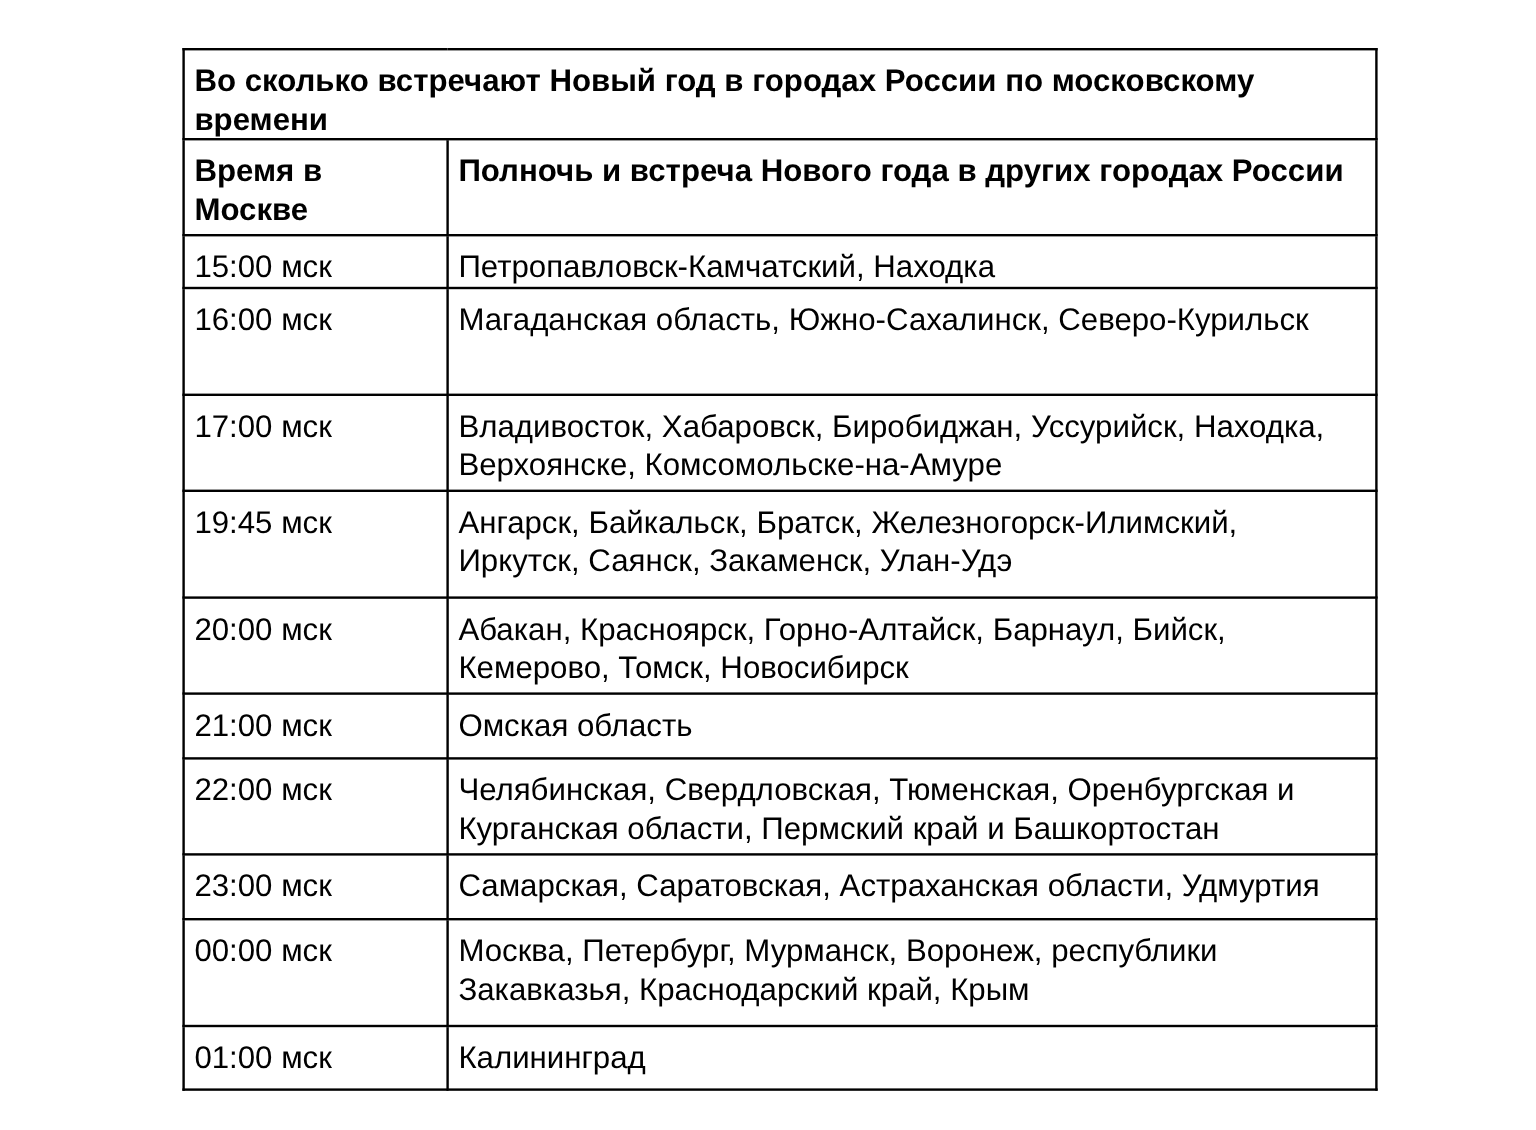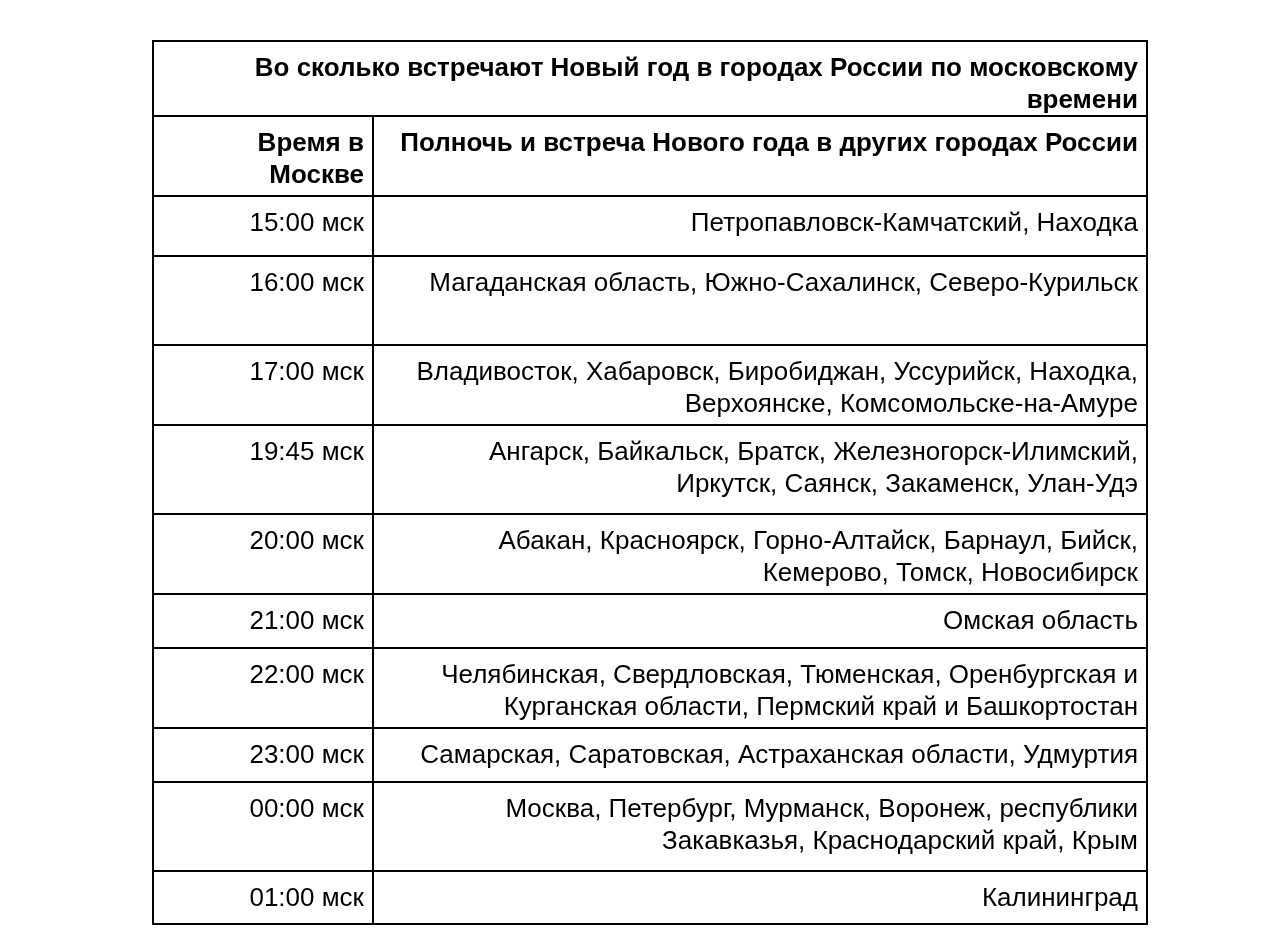--- a/index.html
+++ b/index.html
@@ -23,42 +23,42 @@
       position: absolute;
       left: 152px;
       top: 40px;
       width: 994px;
       border-collapse: collapse;
       table-layout: fixed;
       background: #ffffff;
     }
     table.ny-table td, table.ny-table th {
       border: 2px solid #000000;
-      text-align: right;
+      text-align: left;
       vertical-align: top;
       padding: 9px 8px 0 8px;
       font-size: 26px;
       line-height: 32px;
       overflow: hidden;
     }
     col.col-time { width: 220px; }
     col.col-cities { width: 774px; }
     .title-cell {
       font-weight: bold;
       padding-top: 8px;
     }
     th.header-time {
       font-weight: bold;
       padding-left: 26px;
       padding-right: 26px;
     }
     th.header-cities {
       font-weight: bold;
     }
-    tr.h52 { height: 60px; }
+    tr.h52 { height: 44px; }
     tr.h53 { height: 53px; }
     tr.h54 { height: 54px; }
     tr.h79 { height: 89px; }
     tr.h80 { height: 80px; }
   </style>
 </head>
 <body>
 
 <div class="stage">
   <table class="ny-table">

